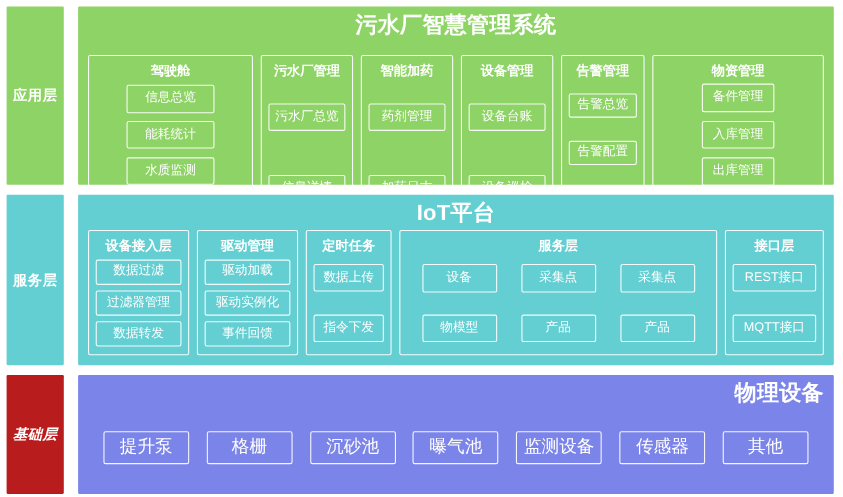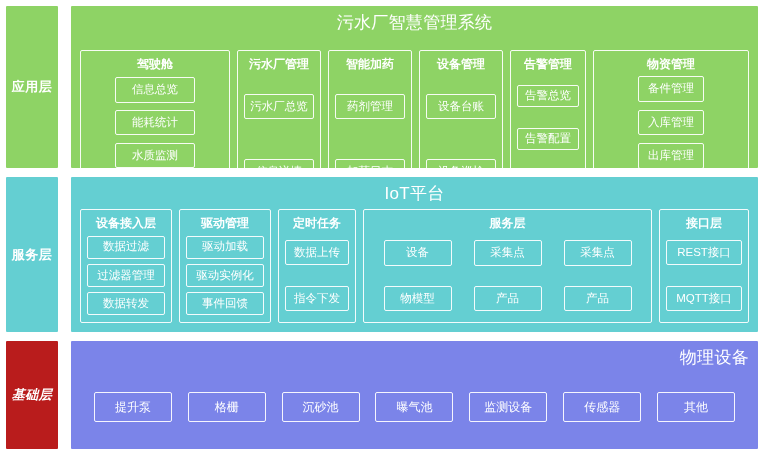--- a/index.html
+++ b/index.html
@@ -49,22 +49,22 @@
     position: relative;
     border-radius: 1px;
     box-sizing: border-box;
     padding: 6px 9px 9px 9px;
     display: flex;
     flex-direction: column;
   }
 
   .panel-title {
     color: #ffffff;
-    font-size: 17px;
-    font-weight: normal;
+    font-size: 20px;
+    font-weight: bold;
     text-align: center;
     line-height: 22px;
     margin-bottom: 4px;
     flex: 0 0 auto;
     letter-spacing: 0.3px;
   }
 
   .panel-title.left-title {
     text-align: right;
     padding-left: 2px;
@@ -174,21 +174,21 @@
     display: flex;
     flex-direction: row;
     justify-content: space-around;
     align-items: center;
     flex: 1 1 auto;
     padding: 0 6px;
   }
   #device-items .item {
     width: 78px;
     min-height: 30px;
-    font-size: 12px;
+    font-size: 16px;
   }
 
   
   #row-app    { height: 162px; }
   #row-iot    { height: 155px; }
   #row-device { height: 108px; }
 </style>
 </head>
 <body>
 

